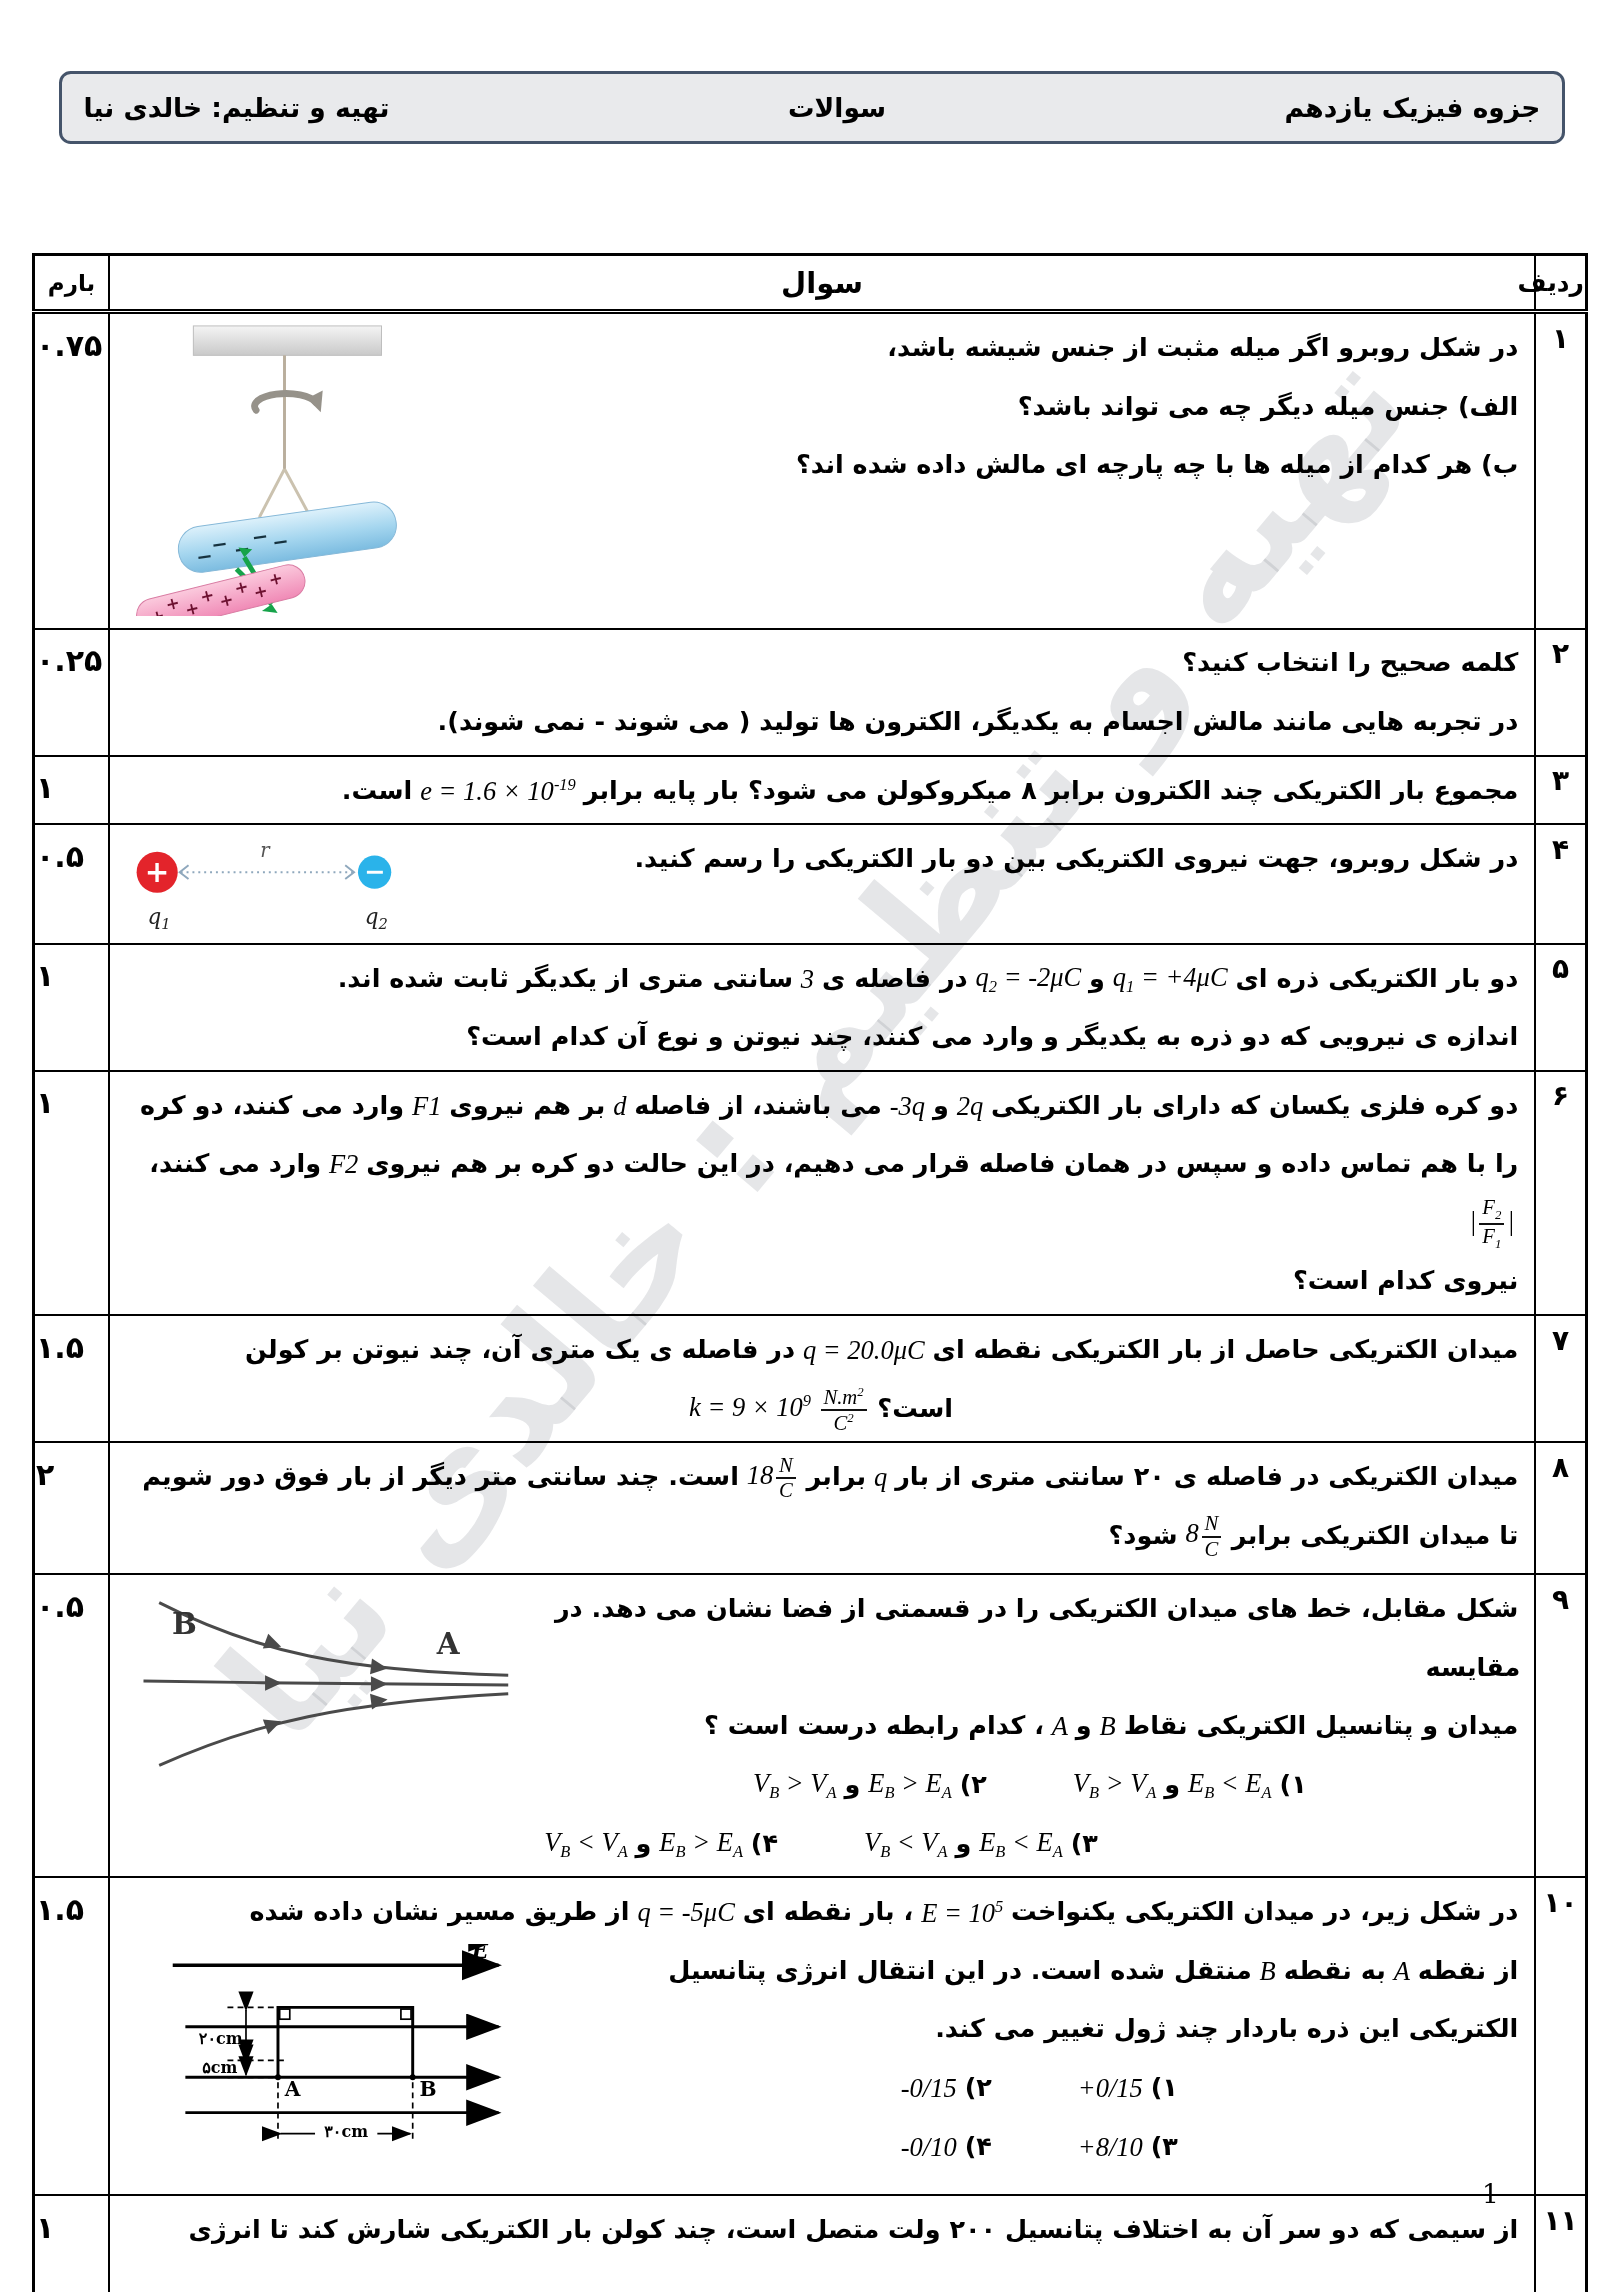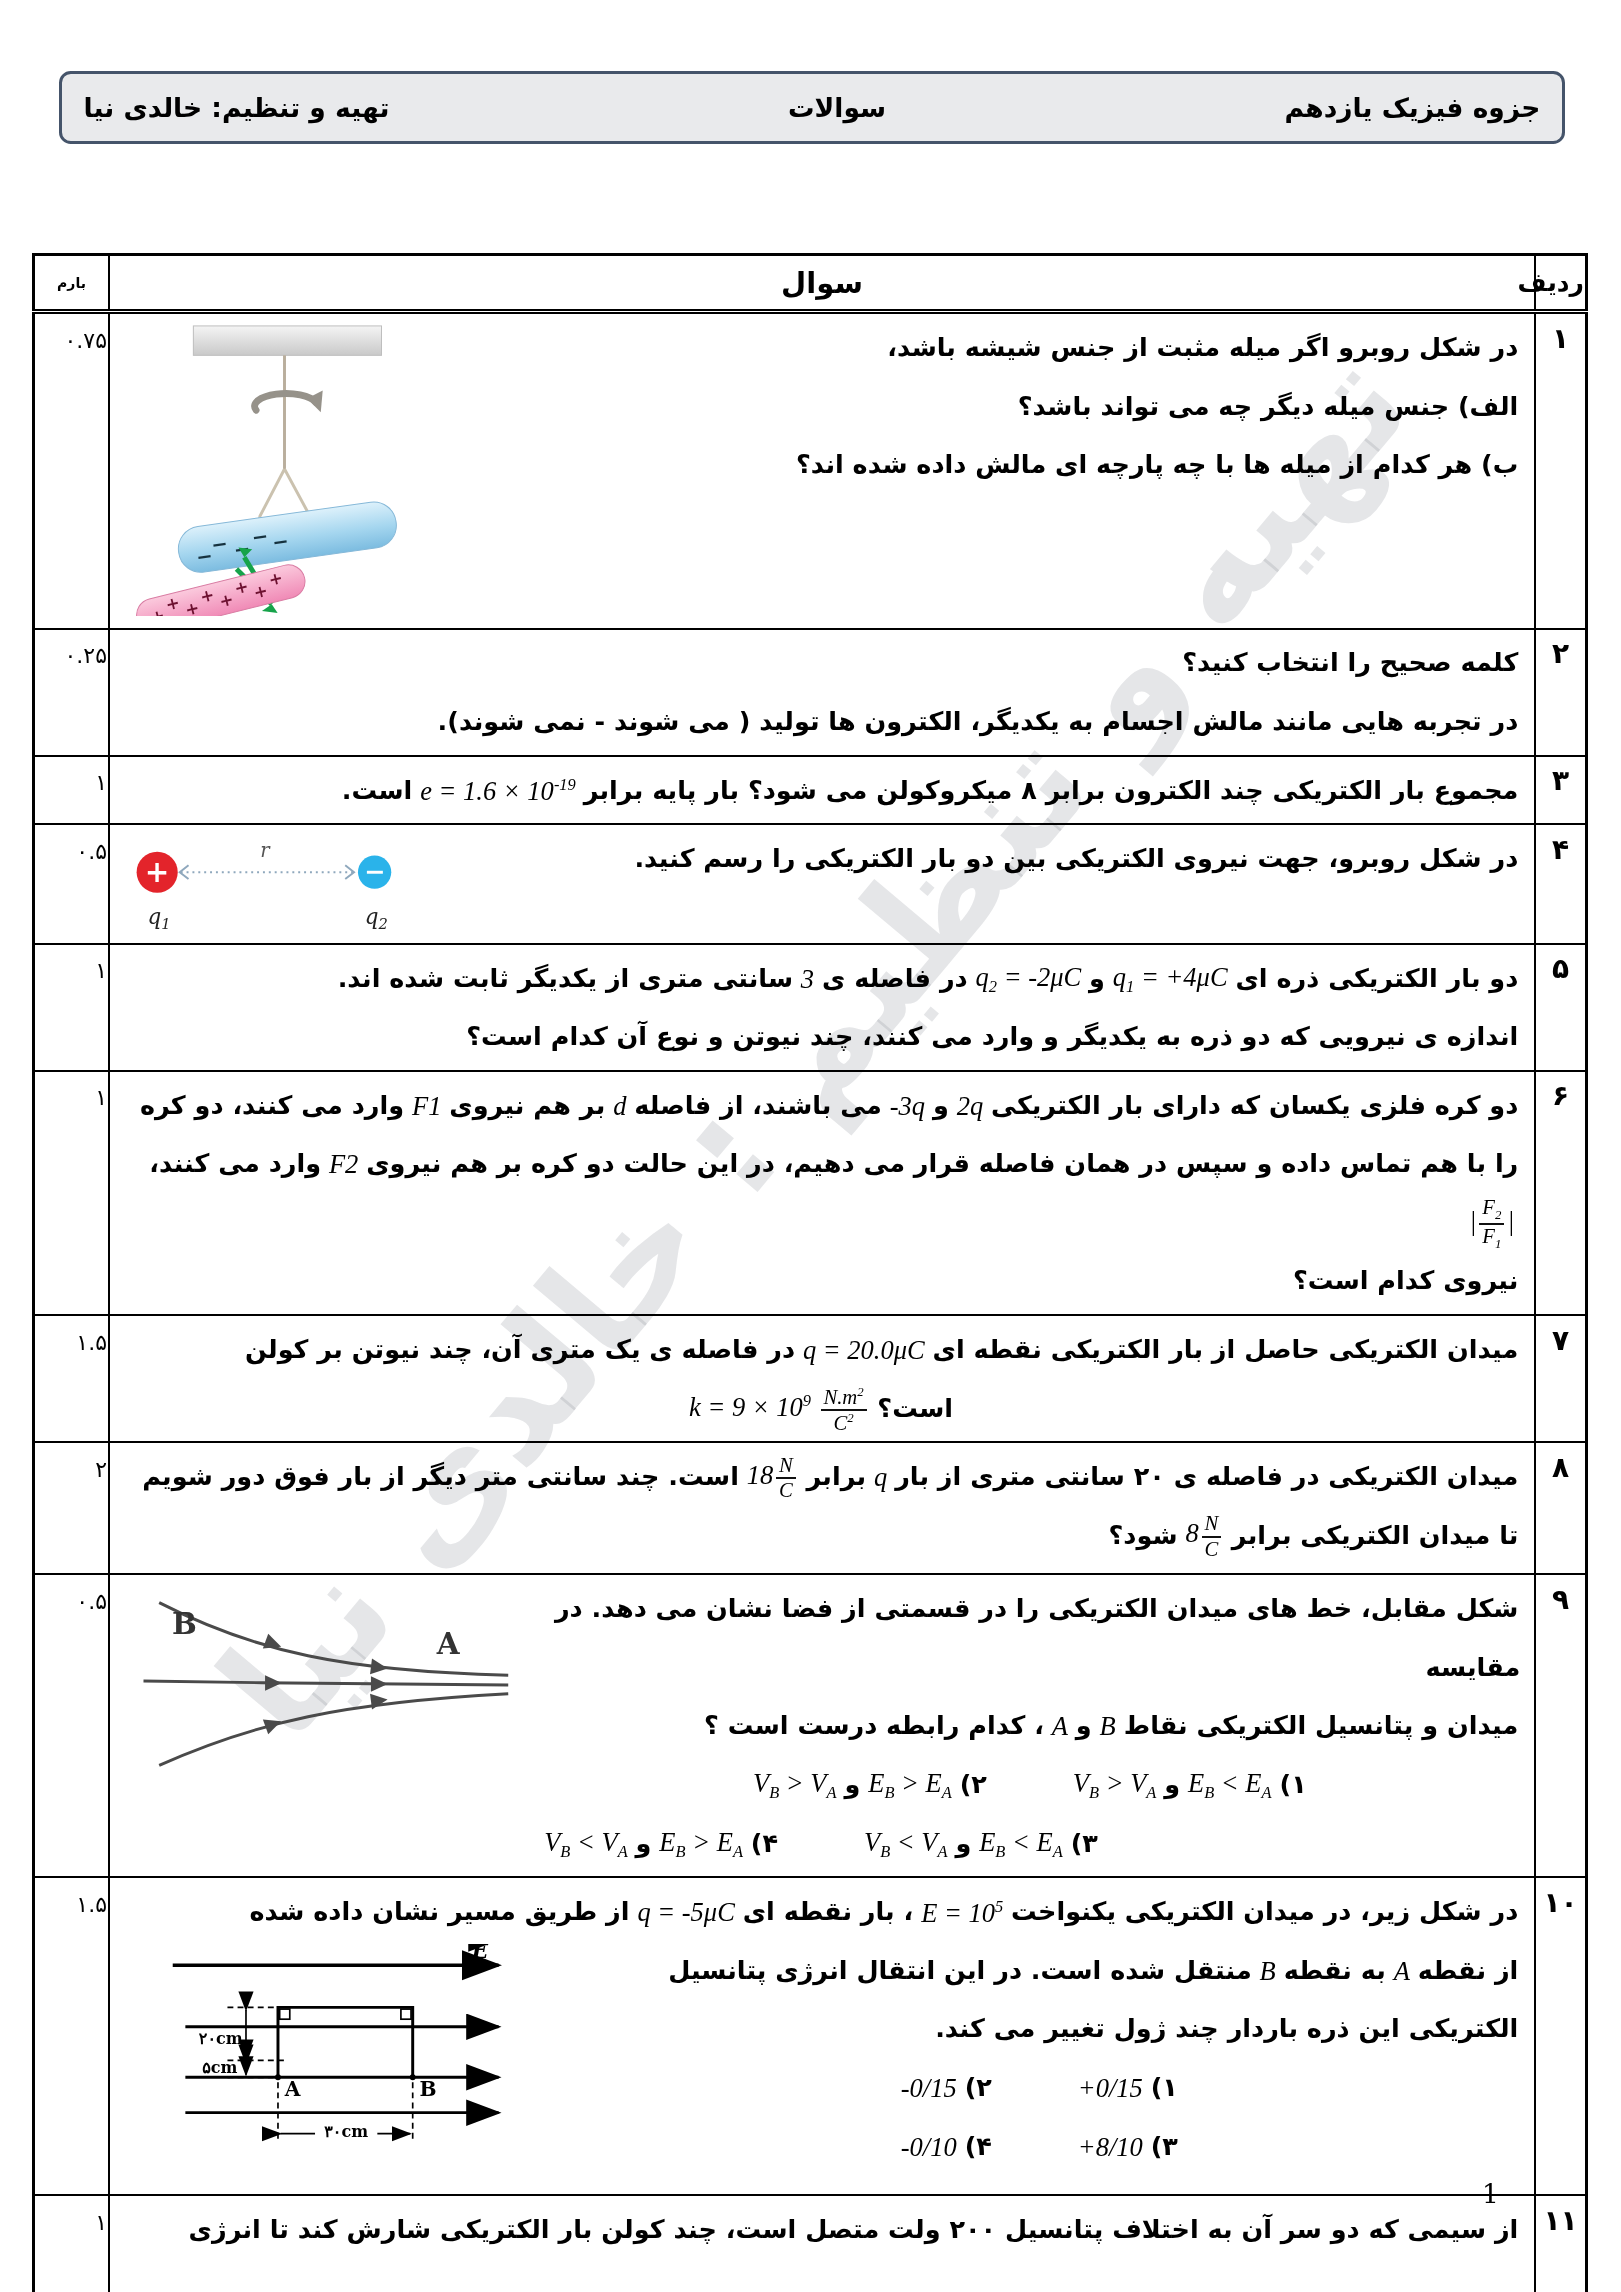--- a/index.html
+++ b/index.html
@@ -13,23 +13,23 @@
         display:flex;align-items:center;justify-content:space-between;padding:0 21.6px;
         font-size:26.5px;font-weight:bold;z-index:2;}
   .qtable{position:absolute;left:32px;top:253px;width:1556px;border-collapse:collapse;
         table-layout:fixed;z-index:1;}
   .qtable th,.qtable td{border:2.5px solid #000;}
   .qtable{border:3.9px solid #000;}
   .qtable thead th{height:51px;font-weight:bold;text-align:center;vertical-align:middle;
         border-bottom:5.9px double #000;}
   th.col-num{width:47px;font-size:25px;}
   th.col-q{font-size:29px;margin-left:28px;}
-  th.col-marks{width:71px;font-size:14px;}
+  th.col-marks{width:71px;font-size:23px;}
   td.cell-num{vertical-align:top;text-align:center;font-size:28px;font-weight:bold;padding-top:7.8px;}
-  td.cell-marks{vertical-align:top;text-align:right;font-size:22px;font-weight:normal;padding-top:13.7px;}
+  td.cell-marks{vertical-align:top;text-align:left;font-size:30px;font-weight:bold;padding-top:13.7px;}
   td.qcell{vertical-align:top;padding:3.9px 13.7px 3.9px 7.8px;}
   .qline{font-size:25.5px;font-weight:bold;line-height:2.3;text-align:right;}
   .qline.center{text-align:center;}
   .qline > span.t{margin:14px 2px;}
   .math{direction:ltr;unicode-bidi:isolate;display:inline-block;
         font-family:Liberation Serif, serif;font-style:italic;font-weight:normal;
         font-size:26.5px;padding:0 5.9px;line-height:1.2;vertical-align:middle;}
   .math sup,.math sub{font-size:0.62em;font-style:italic;}
   .frac{display:inline-flex;flex-direction:column;text-align:center;vertical-align:middle;
         line-height:1.12;font-size:0.78em;margin:0 2.9px;}

